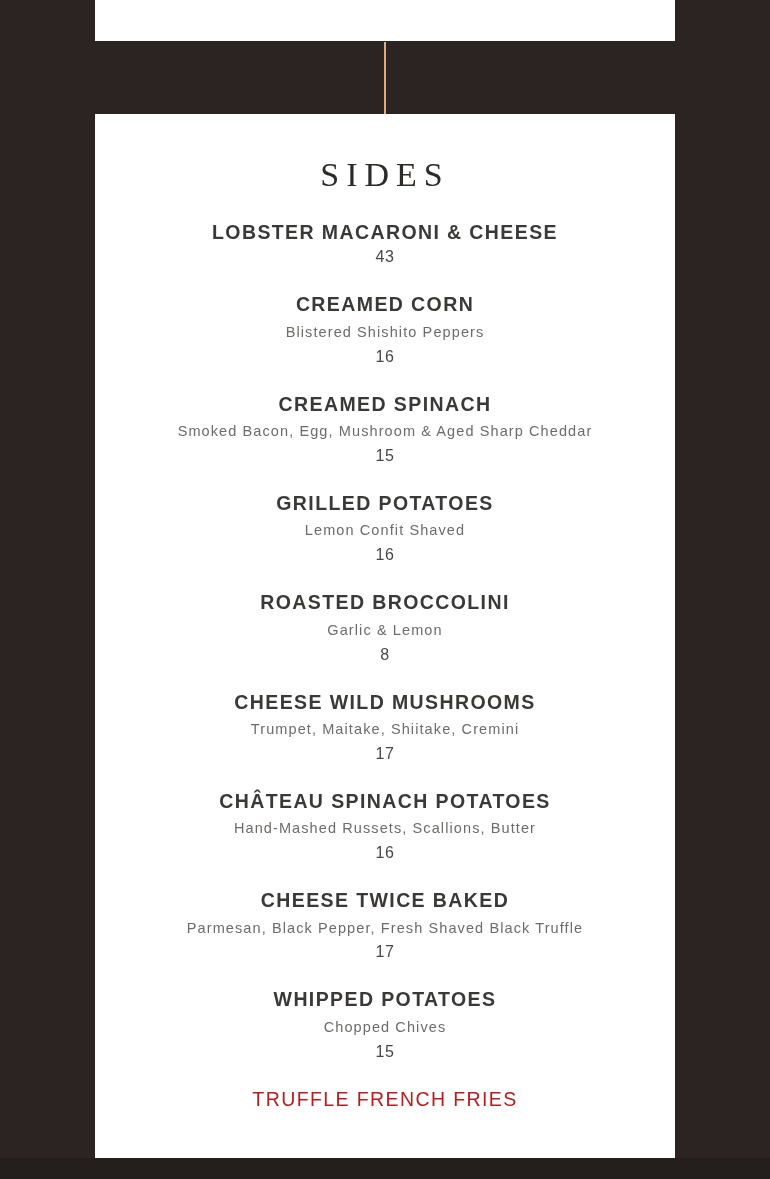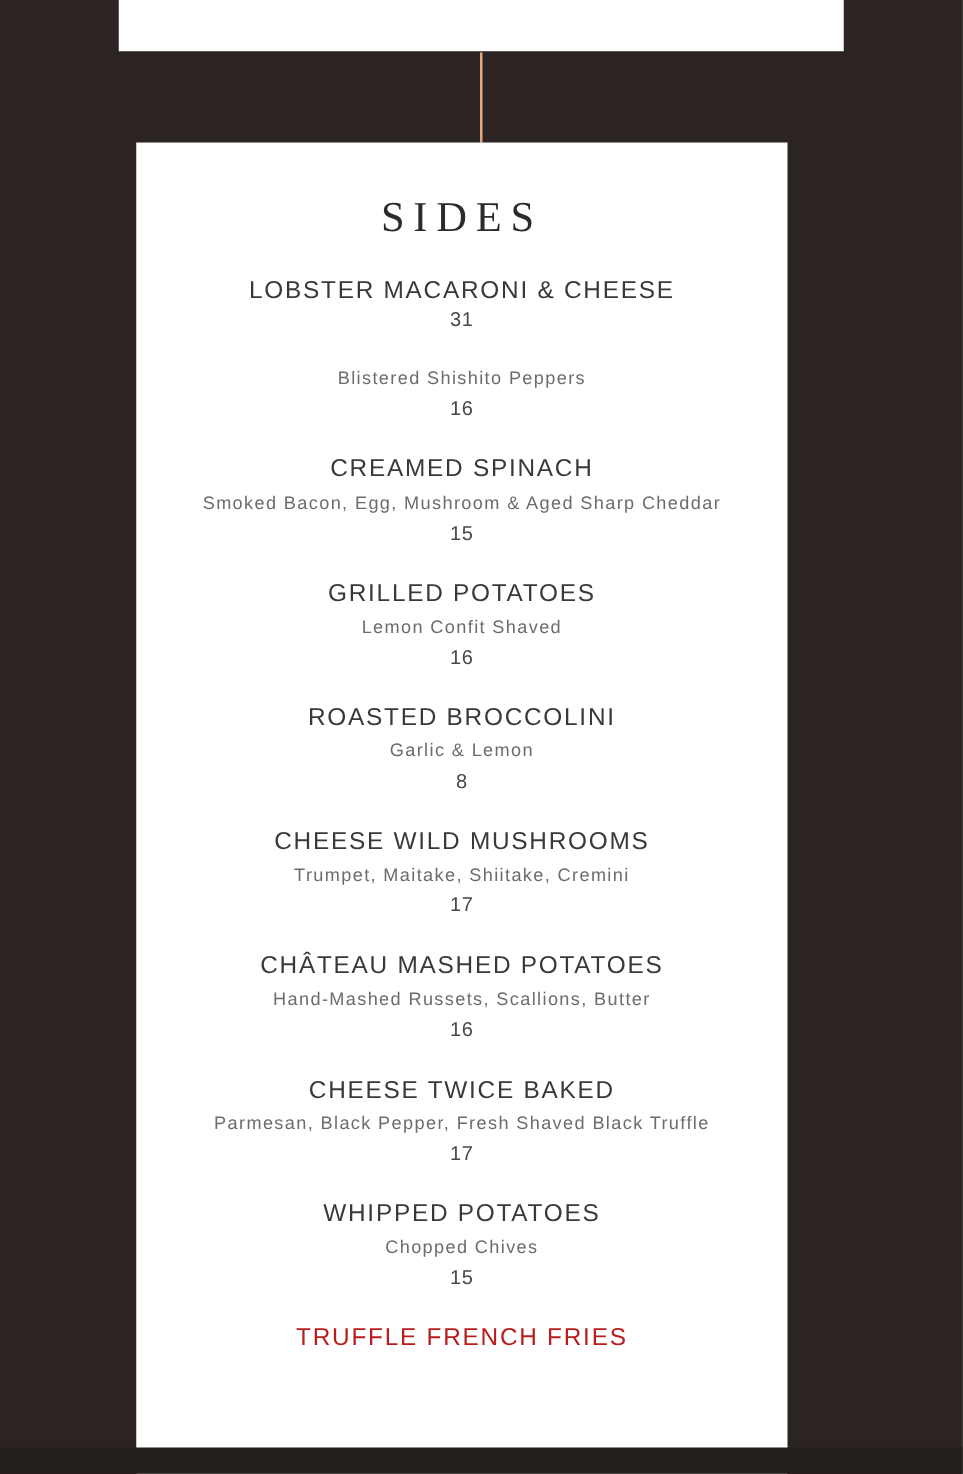--- a/index.html
+++ b/index.html
@@ -38,23 +38,23 @@
     left: 384px;
     top: 42px;
     width: 2px;
     height: 72px;
     background: #e0aa80;
   }
 
   
   .panel-main {
     position: absolute;
-    left: 109px;
+    left: 95px;
     top: 114px;
-    width: 521px;
+    width: 580px;
     height: 1065px;
     background: #ffffff;
     overflow: hidden;
   }
 
   .section-title {
     text-align: center;
     font-family: "Liberation Serif", serif;
     font-size: 34px;
     letter-spacing: 7px;
@@ -71,21 +71,21 @@
   .item {
     text-align: center;
     margin-bottom: 26px;
   }
 
   .item-name {
     font-size: 19.5px;
     letter-spacing: 1.4px;
     color: #3b3937;
     line-height: 1.25;
-    font-weight: 400;
+    font-weight: 700;
   }
 
   .item-desc {
     font-size: 14.5px;
     letter-spacing: 1.1px;
     color: #6e6c6a;
     line-height: 1.65;
     margin-top: 4px;
     padding: 0 22px;
   }
@@ -127,24 +127,25 @@
   <div class="divider-line"></div>
 
   <div class="panel-main">
 
     <h1 class="section-title">SIDES</h1>
 
     <div class="items">
 
       <div class="item no-desc">
         <div class="item-name">LOBSTER MACARONI &amp; CHEESE</div>
-        <div class="item-price">31</div>
+        <div class="item-price">43</div>
       </div>
 
       <div class="item">
+        <div class="item-name">CREAMED CORN</div>
         <div class="item-desc">Blistered Shishito Peppers</div>
         <div class="item-price">16</div>
       </div>
 
       <div class="item">
         <div class="item-name">CREAMED SPINACH</div>
         <div class="item-desc">Smoked Bacon, Egg, Mushroom &amp; Aged Sharp Cheddar</div>
         <div class="item-price">15</div>
       </div>
 
@@ -160,21 +161,21 @@
         <div class="item-price">8</div>
       </div>
 
       <div class="item">
         <div class="item-name">CHEESE WILD MUSHROOMS</div>
         <div class="item-desc">Trumpet, Maitake, Shiitake, Cremini</div>
         <div class="item-price">17</div>
       </div>
 
       <div class="item">
-        <div class="item-name">CHÂTEAU MASHED POTATOES</div>
+        <div class="item-name">CHÂTEAU SPINACH POTATOES</div>
         <div class="item-desc">Hand-Mashed Russets, Scallions, Butter</div>
         <div class="item-price">16</div>
       </div>
 
       <div class="item">
         <div class="item-name">CHEESE TWICE BAKED</div>
         <div class="item-desc">Parmesan, Black Pepper, Fresh Shaved Black Truffle</div>
         <div class="item-price">17</div>
       </div>
 

